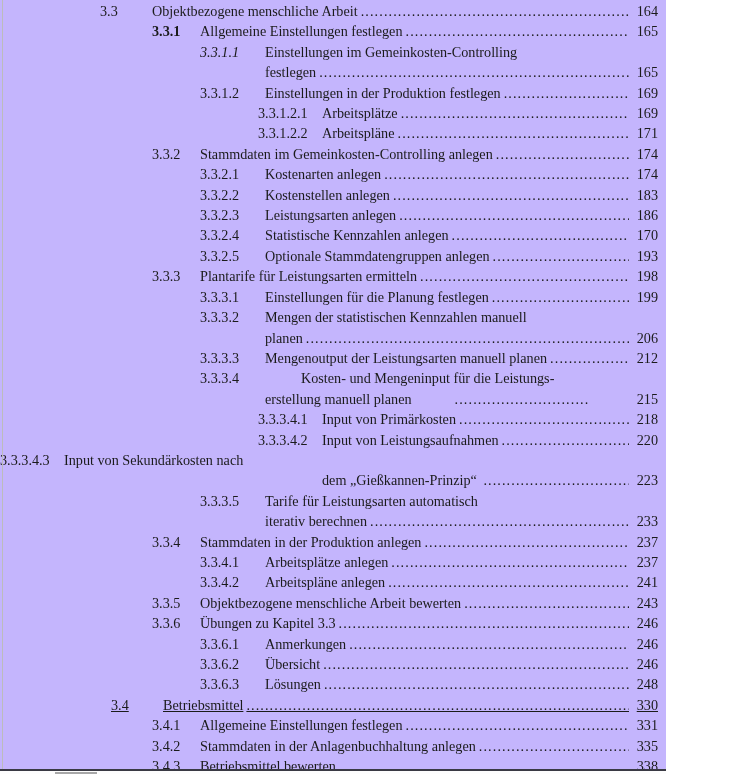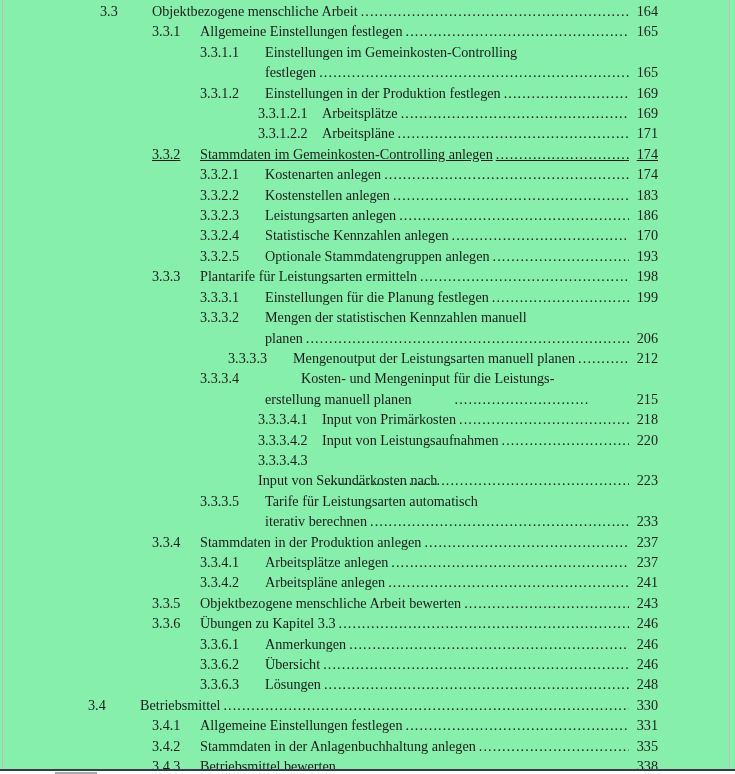--- a/index.html
+++ b/index.html
@@ -6,23 +6,23 @@
     margin: 0;
     padding: 0;
     width: 735px;
     height: 774px;
     overflow: hidden;
     background: #ffffff;
     font-family: "Liberation Serif", serif;
   }
   .page {
     position: relative;
-    width: 735px;
+    width: 666px;
     height: 774px;
-    background: #86efac;
+    background: #c4b5fd;
     overflow: hidden;
   }
   .edge {
     position: absolute;
     top: 0;
     width: 1px;
     height: 769px;
     background: #bcbcbc;
   }
   .edge-left  { left: 2px; }
@@ -95,27 +95,27 @@
 
 <div class="page">
   <div class="toc">
       <div class="line" style="padding-left: 100px;">
         <span class="num" style="width: 52px;">3.3</span>
         <span class="title">Objektbezogene menschliche Arbeit</span>
         <span class="leader">................................................................................................................................................................</span>
         <span class="pagenum">164</span>
       </div>
       <div class="line" style="padding-left: 152px;">
-        <span class="num" style="width: 48px;">3.3.1</span>
+        <span class="num" style="width: 48px; font-weight: bold;">3.3.1</span>
         <span class="title">Allgemeine Einstellungen festlegen</span>
         <span class="leader">................................................................................................................................................................</span>
         <span class="pagenum">165</span>
       </div>
       <div class="line" style="padding-left: 200px;">
-        <span class="num" style="width: 65px;">3.3.1.1</span>
+        <span class="num" style="width: 65px; font-style: italic;">3.3.1.1</span>
         <span class="title">Einstellungen im Gemeinkosten-Controlling</span>
       </div>
       <div class="line" style="padding-left: 265px;">
         <span class="title">festlegen</span>
         <span class="leader">................................................................................................................................................................</span>
         <span class="pagenum">165</span>
       </div>
       <div class="line" style="padding-left: 200px;">
         <span class="num" style="width: 65px;">3.3.1.2</span>
         <span class="title">Einstellungen in der Produktion festlegen</span>
@@ -127,21 +127,21 @@
         <span class="title">Arbeitsplätze</span>
         <span class="leader">................................................................................................................................................................</span>
         <span class="pagenum">169</span>
       </div>
       <div class="line" style="padding-left: 258px;">
         <span class="num" style="width: 64px;">3.3.1.2.2</span>
         <span class="title">Arbeitspläne</span>
         <span class="leader">................................................................................................................................................................</span>
         <span class="pagenum">171</span>
       </div>
-      <div class="line" style="padding-left: 152px; text-decoration: underline;">
+      <div class="line" style="padding-left: 152px;">
         <span class="num" style="width: 48px;">3.3.2</span>
         <span class="title">Stammdaten im Gemeinkosten-Controlling anlegen</span>
         <span class="leader">................................................................................................................................................................</span>
         <span class="pagenum">174</span>
       </div>
       <div class="line" style="padding-left: 200px;">
         <span class="num" style="width: 65px;">3.3.2.1</span>
         <span class="title">Kostenarten anlegen</span>
         <span class="leader">................................................................................................................................................................</span>
         <span class="pagenum">174</span>
@@ -184,21 +184,21 @@
       </div>
       <div class="line" style="padding-left: 200px;">
         <span class="num" style="width: 65px;">3.3.3.2</span>
         <span class="title">Mengen der statistischen Kennzahlen manuell</span>
       </div>
       <div class="line" style="padding-left: 265px;">
         <span class="title">planen</span>
         <span class="leader">................................................................................................................................................................</span>
         <span class="pagenum">206</span>
       </div>
-      <div class="line" style="padding-left: 200px; margin-left: 28px;">
+      <div class="line" style="padding-left: 200px;">
         <span class="num" style="width: 65px;">3.3.3.3</span>
         <span class="title">Mengenoutput der Leistungsarten manuell planen</span>
         <span class="leader">................................................................................................................................................................</span>
         <span class="pagenum">212</span>
       </div>
       <div class="line" style="padding-left: 200px; gap: 36px;">
         <span class="num" style="width: 65px;">3.3.3.4</span>
         <span class="title">Kosten- und Mengeninput für die Leistungs-</span>
       </div>
       <div class="line" style="padding-left: 265px; gap: 40px;">
@@ -211,25 +211,26 @@
         <span class="title">Input von Primärkosten</span>
         <span class="leader">................................................................................................................................................................</span>
         <span class="pagenum">218</span>
       </div>
       <div class="line" style="padding-left: 258px;">
         <span class="num" style="width: 64px;">3.3.3.4.2</span>
         <span class="title">Input von Leistungsaufnahmen</span>
         <span class="leader">................................................................................................................................................................</span>
         <span class="pagenum">220</span>
       </div>
-      <div class="line" style="padding-left: 258px; flex-direction: column;">
+      <div class="line" style="">
         <span class="num" style="width: 64px;">3.3.3.4.3</span>
         <span class="title">Input von Sekundärkosten nach</span>
       </div>
       <div class="line" style="padding-left: 322px;">
+        <span class="title">dem „Gießkannen-Prinzip“ </span>
         <span class="leader">................................................................................................................................................................</span>
         <span class="pagenum">223</span>
       </div>
       <div class="line" style="padding-left: 200px;">
         <span class="num" style="width: 65px;">3.3.3.5</span>
         <span class="title">Tarife für Leistungsarten automatisch</span>
       </div>
       <div class="line" style="padding-left: 265px;">
         <span class="title">iterativ berechnen</span>
         <span class="leader">................................................................................................................................................................</span>
@@ -276,21 +277,21 @@
         <span class="title">Übersicht</span>
         <span class="leader">................................................................................................................................................................</span>
         <span class="pagenum">246</span>
       </div>
       <div class="line" style="padding-left: 200px;">
         <span class="num" style="width: 65px;">3.3.6.3</span>
         <span class="title">Lösungen</span>
         <span class="leader">................................................................................................................................................................</span>
         <span class="pagenum">248</span>
       </div>
-      <div class="line" style="padding-left: 88px;">
+      <div class="line" style="padding-left: 111px; text-decoration: underline;">
         <span class="num" style="width: 52px;">3.4</span>
         <span class="title">Betriebsmittel</span>
         <span class="leader">................................................................................................................................................................</span>
         <span class="pagenum">330</span>
       </div>
       <div class="line" style="padding-left: 152px;">
         <span class="num" style="width: 48px;">3.4.1</span>
         <span class="title">Allgemeine Einstellungen festlegen</span>
         <span class="leader">................................................................................................................................................................</span>
         <span class="pagenum">331</span>

